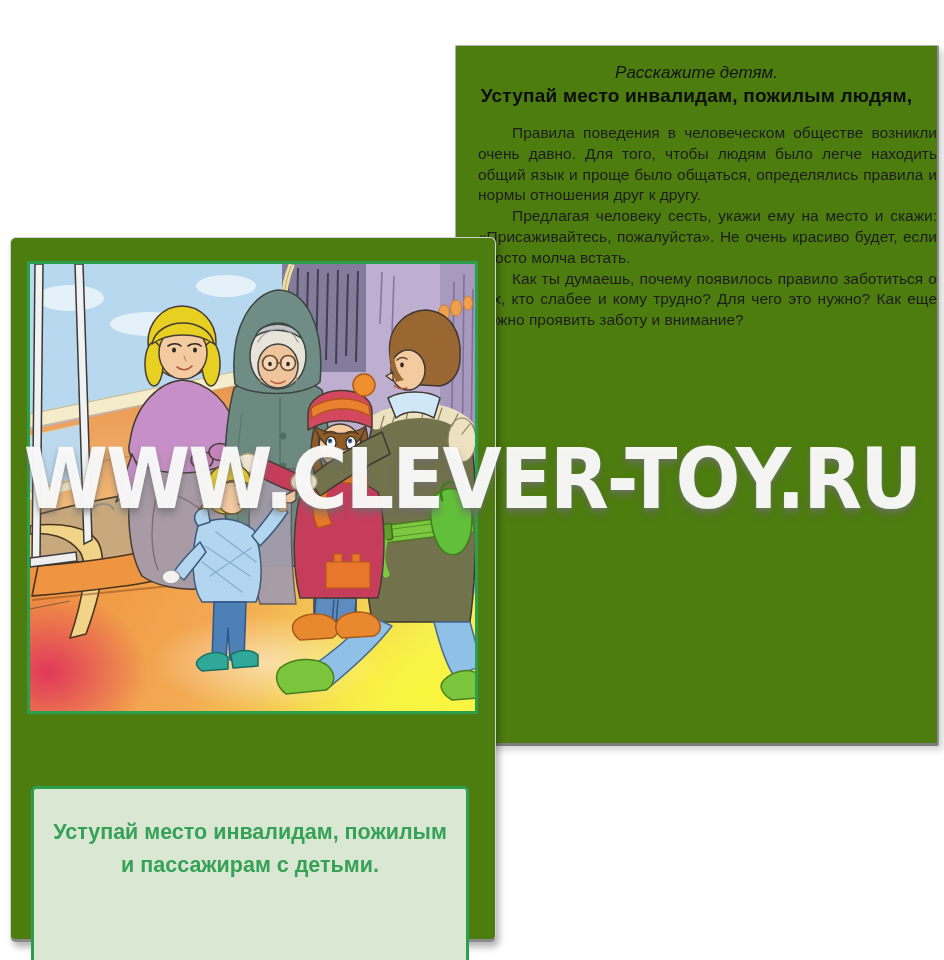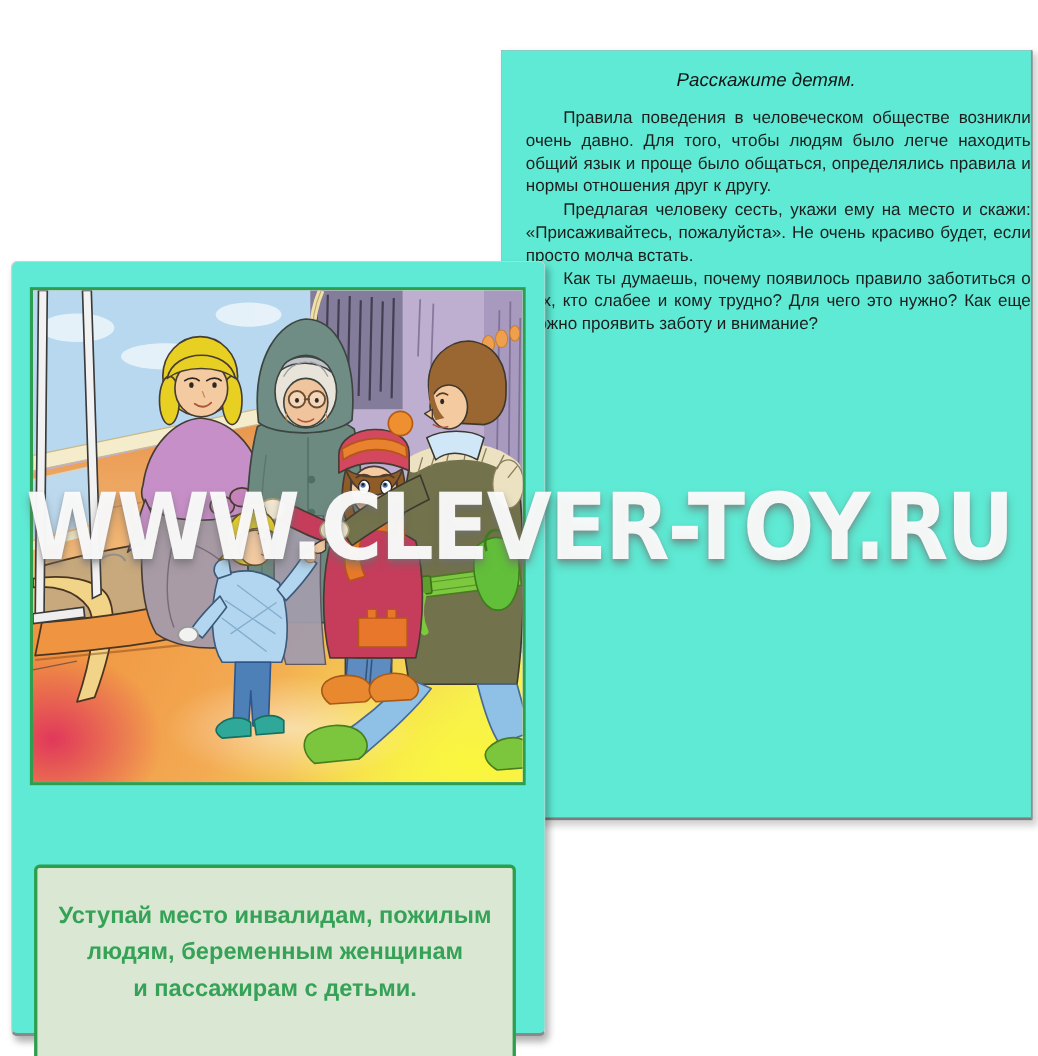--- a/index.html
+++ b/index.html
@@ -1,18 +1,18 @@
 <!DOCTYPE html>
 <html><head>
 <meta charset="utf-8">
 <style>
   html,body{margin:0;padding:0;}
   .page{position:relative;width:944px;height:960px;background:#ffffff;overflow:hidden;
         font-family:"Liberation Sans",sans-serif;user-select:none;}
-  .card{position:absolute;background:#5eead4;}
+  .card{position:absolute;background:#4d7c0f;}
   .card-back{left:455px;top:45px;width:481px;height:697px;
         border:1px solid #b0b0b0;border-right:2px solid #8f8f8f;border-bottom:3px solid #7c7c7c;
         border-radius:2px;box-shadow:4px 4px 7px rgba(0,0,0,.18);z-index:1;}
   .card-front{left:10px;top:237px;width:484px;height:701px;
         border:1px solid #d2d2d2;border-bottom:3px solid #8a8a8a;border-radius:6px;
         box-shadow:3px 5px 7px rgba(0,0,0,.30);z-index:10;}
   .back-lead{margin-top:17px;text-align:center;font-style:italic;font-size:17px;color:#141414;}
   .back-heading{text-align:center;font-weight:bold;font-size:19px;line-height:25px;color:#0d0d0d;letter-spacing:.2px;}
   .back-heading .hl{display:block;}
   .back-body{margin:15px 0 0 22px;}
@@ -31,20 +31,21 @@
         z-index:60;pointer-events:none;}
 </style>
 </head>
 <body>
 
 <div class="page">
 
   <div class="card card-back">
     <div class="back-lead">Расскажите детям.</div>
     <div class="back-heading">
+      <span class="hl">Уступай место инвалидам, пожилым людям,</span>
     </div>
     <div class="back-body">
       <p>Правила поведения в человеческом обществе возникли очень давно. Для того, чтобы людям было легче находить общий язык и проще было общаться, определялись правила и нормы отношения друг к другу.</p>
       <p>Предлагая человеку сесть, укажи ему на место и скажи: «Присаживайтесь, пожалуйста». Не очень красиво будет, если просто молча встать.</p>
       <p>Как ты думаешь, почему появилось правило заботиться о тех, кто слабее и кому трудно? Для чего это нужно? Как еще можно проявить заботу и внимание?</p>
     </div>
   </div>
 
   <div class="card card-front">
     <div class="illo-frame">
@@ -270,19 +271,18 @@
           <ellipse cx="210" cy="227" rx="2" ry="2.6" fill="#2e2620" stroke="none"></ellipse>
           <path d="M205,221 C208,219 212,219 215,221" fill="none" stroke="#5a3a22" stroke-width="1.4"></path>
           <path d="M208,240 Q213,243 217,239" fill="none" stroke="#b0543a" stroke-width="1.4"></path>
           <circle cx="213" cy="236" r="3.5" fill="#f5b9a0" opacity=".6" stroke="none"></circle>
         </g>
       </svg>
     </div>
 
     <div class="caption-box">
       <div class="caption-line">Уступай место инвалидам, пожилым</div>
-      <div class="caption-line">людям, беременным женщинам</div>
       <div class="caption-line">и пассажирам с детьми.</div>
     </div>
   </div>
 
   <div class="watermark">WWW.CLEVER-TOY.RU</div>
 </div>
 
 </body></html>

